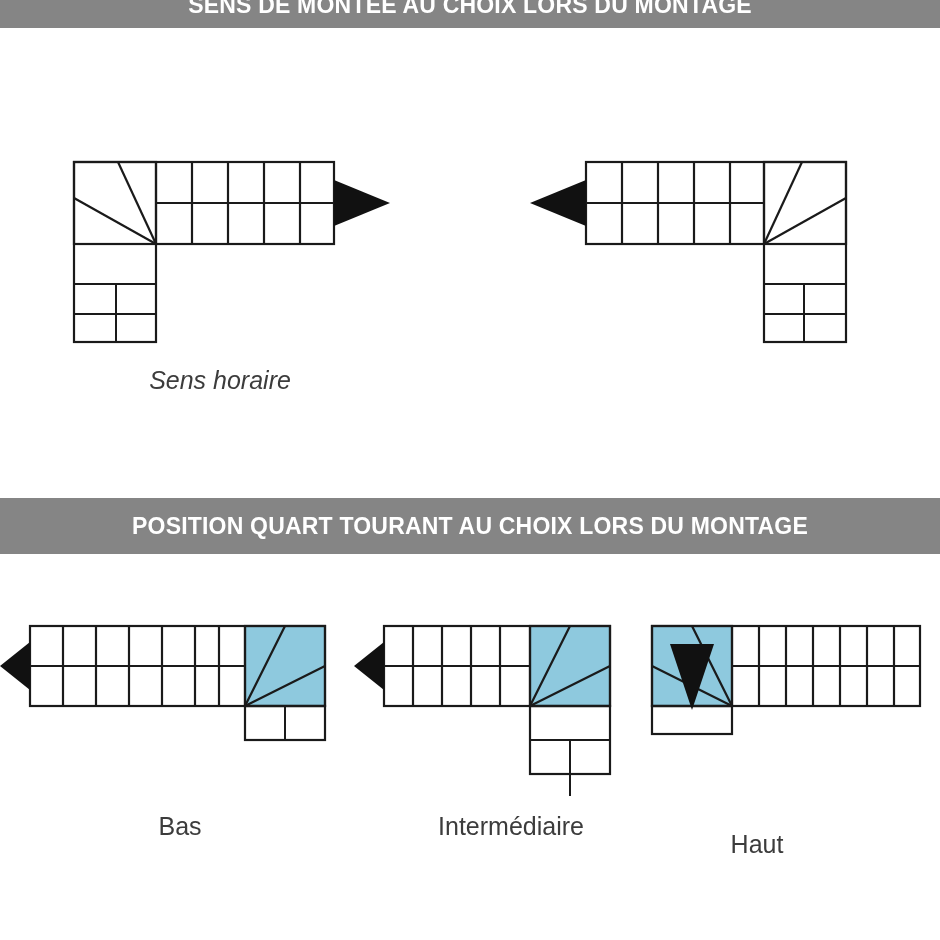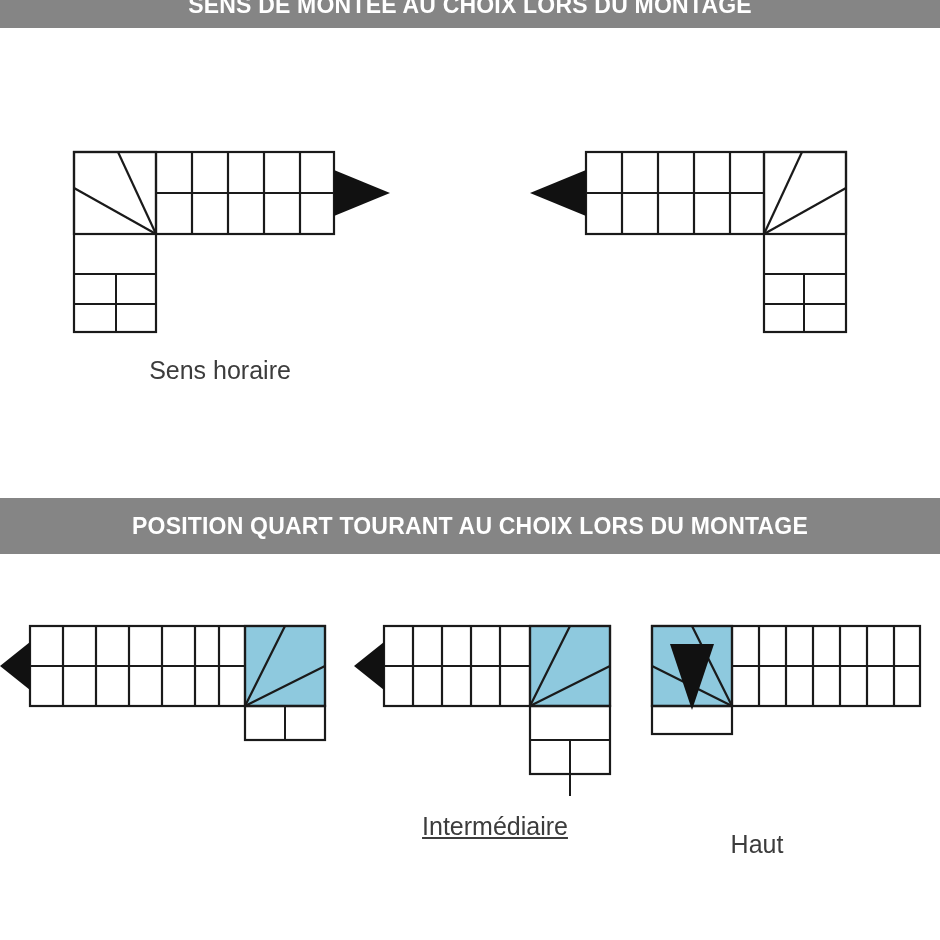--- a/index.html
+++ b/index.html
@@ -44,22 +44,23 @@
     top: 450px;
     height: 56px;
     margin-top: 48px;
   }
   .section {
     position: absolute;
     left: 0;
     width: 940px;
   }
   #section-sens {
-    top: 40px;
+    top: 50px;
     height: 400px;
+    font-style: italic;
   }
   #section-position {
     top: 506px;
     height: 434px;
   }
   .fig {
     position: absolute;
   }
   .caption {
     position: absolute;
@@ -174,20 +175,21 @@
           <line x1="245" y1="106" x2="285" y2="26"></line>
           <line x1="245" y1="106" x2="325" y2="66"></line>
 
           <line x1="285" y1="140" x2="285" y2="106" stroke-width="2"></line>
           <line x1="30" y1="66" x2="245" y2="66" stroke-width="2"></line>
         </g>
 
         <polygon points="30,42 0,66 30,90" fill="#111111"></polygon>
       </svg>
     </div>
+    <div class="caption" style="left:30px; top:306px; width:300px;">Bas</div>
 
     <div class="fig" style="left:350px; top:94px;">
       <svg width="290" height="200" viewBox="0 0 290 200">
         <rect x="180" y="26" width="80" height="80" fill="#8ec9de" stroke="#1a1a1a" stroke-width="2.2"></rect>
         <g stroke="#1a1a1a" stroke-width="2.2" fill="none">
 
           <rect x="34" y="26" width="226" height="80"></rect>
           <line x1="63" y1="26" x2="63" y2="106"></line>
           <line x1="92" y1="26" x2="92" y2="106"></line>
           <line x1="121" y1="26" x2="121" y2="106"></line>
@@ -200,21 +202,21 @@
           <line x1="180" y1="106" x2="220" y2="26"></line>
           <line x1="180" y1="106" x2="260" y2="66"></line>
 
           <line x1="220" y1="196" x2="220" y2="140" stroke-width="2"></line>
           <line x1="34" y1="66" x2="180" y2="66" stroke-width="2"></line>
         </g>
 
         <polygon points="34,42 4,66 34,90" fill="#111111"></polygon>
       </svg>
     </div>
-    <div class="caption" style="left:350px; top:306px; width:290px;text-decoration:underline;">Intermédiaire</div>
+    <div class="caption" style="left:366px; top:306px; width:290px;">Intermédiaire</div>
 
     <div class="fig" style="left:640px; top:94px;">
       <svg width="290" height="200" viewBox="0 0 290 200">
         <rect x="12" y="26" width="80" height="80" fill="#8ec9de" stroke="#1a1a1a" stroke-width="2.2"></rect>
         <g stroke="#1a1a1a" stroke-width="2.2" fill="none">
 
           <rect x="12" y="26" width="268" height="80"></rect>
           <line x1="92" y1="26" x2="92" y2="106"></line>
           <line x1="119" y1="26" x2="119" y2="106"></line>
           <line x1="146" y1="26" x2="146" y2="106"></line>

